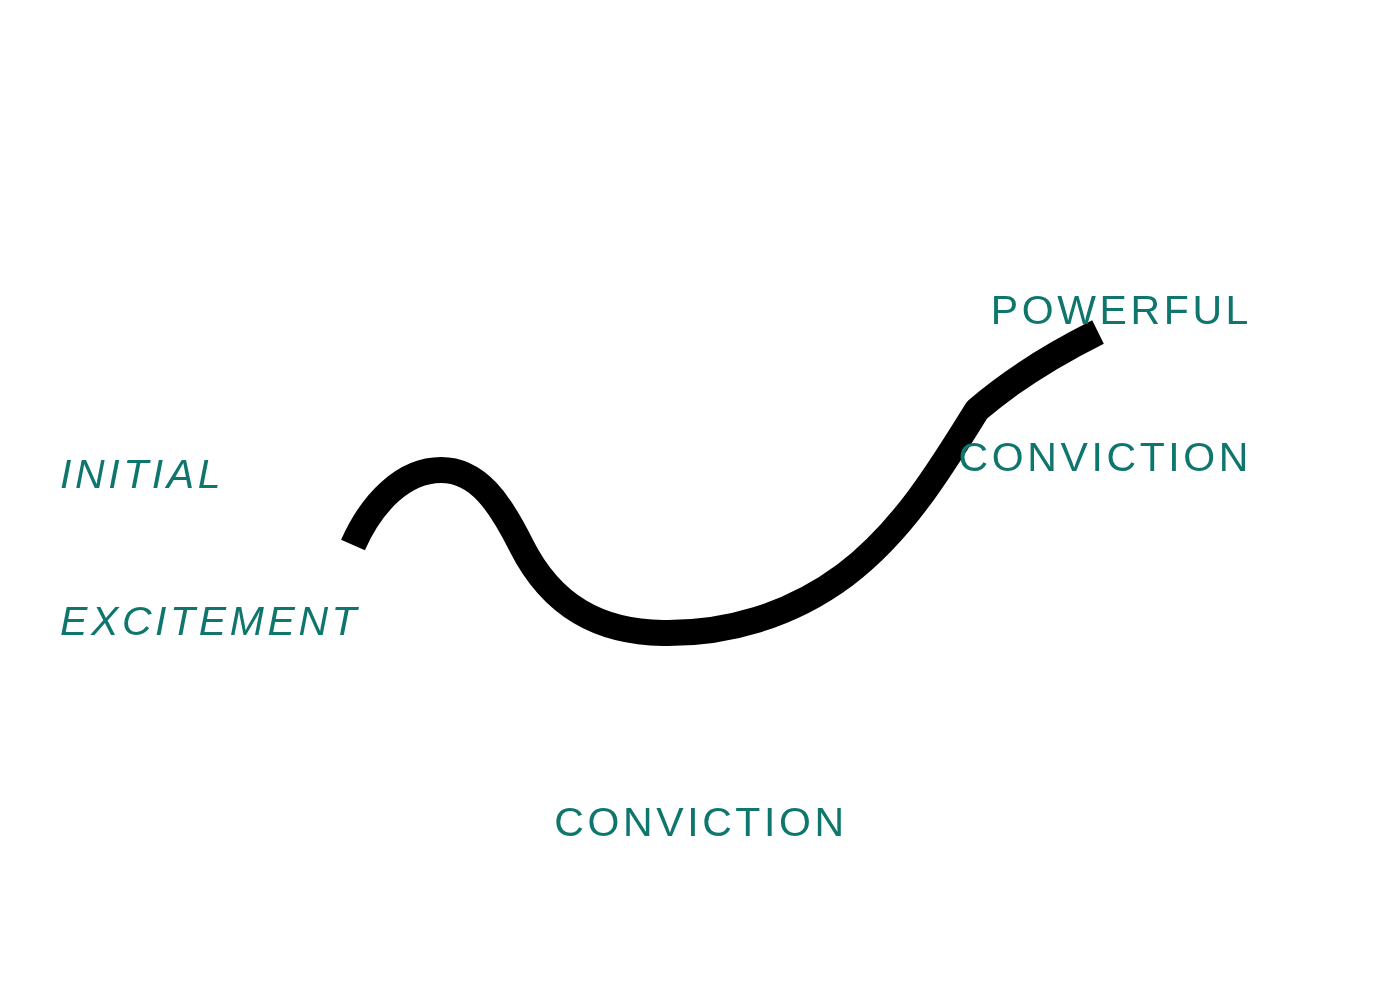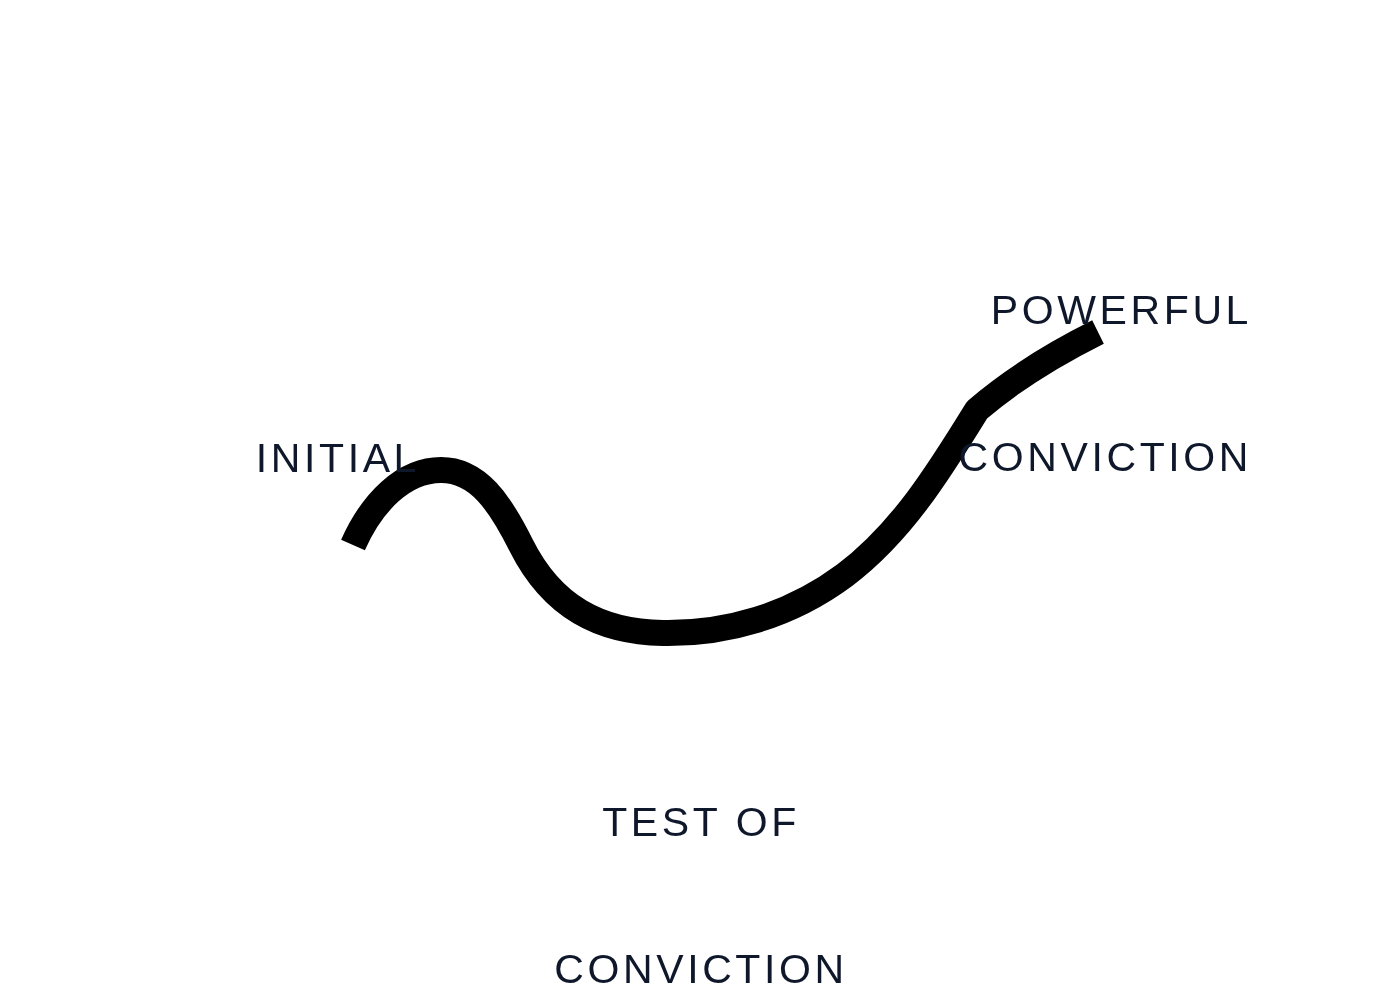--- a/index.html
+++ b/index.html
@@ -28,33 +28,33 @@
     height: 992px;
     display: block;
   }
   .label {
     position: absolute;
     font-family: "Liberation Sans", sans-serif;
     font-weight: 400;
     font-size: 41px;
     line-height: 49px;
     letter-spacing: 3.6px;
-    color: #0f172a;
+    color: #0f766e;
     white-space: pre;
     user-select: none;
   }
   .label .line {
     display: block;
   }
   
   #label-initial-excitement {
     left: 60px;
-    top: 336px;
+    top: 352px;
     width: 360px;
-    text-align: right;
+    font-style: italic;
   }
   
   #label-test-of-conviction {
     left: 521px;
     top: 700px;
     width: 360px;
     text-align: center;
   }
   
   #label-powerful-evolution {
@@ -69,24 +69,24 @@
 
 <div id="stage">
 
   <svg id="curve-svg" viewBox="0 0 1378 992" preserveAspectRatio="xMidYMid meet" xmlns="http://www.w3.org/2000/svg">
     <rect x="0" y="0" width="1378" height="992" fill="#ffffff"></rect>
     <path id="journey-path" fill="none" stroke="#000000" stroke-width="26" stroke-linecap="butt" stroke-linejoin="round" d="M 353 545 C 372 502, 404 470, 441 470 C 478 470, 500 503, 521 545 C 552 607, 600 632, 663 633 C 726 634, 790 616, 845 575 C 902 532, 940 470, 977 410 C 1014 378, 1058 352, 1098 332"></path>
   </svg>
 
   <div class="label" id="label-initial-excitement">
     <span class="line">INITIAL</span>
+    <span class="line">EXCITEMENT</span>
   </div>
 
   <div class="label" id="label-test-of-conviction">
-    <span class="line">TEST OF</span>
     <span class="line">CONVICTION</span>
   </div>
 
   <div class="label" id="label-powerful-evolution">
     <span class="line">POWERFUL</span>
     <span class="line">CONVICTION</span>
   </div>
 
 </div>
 

